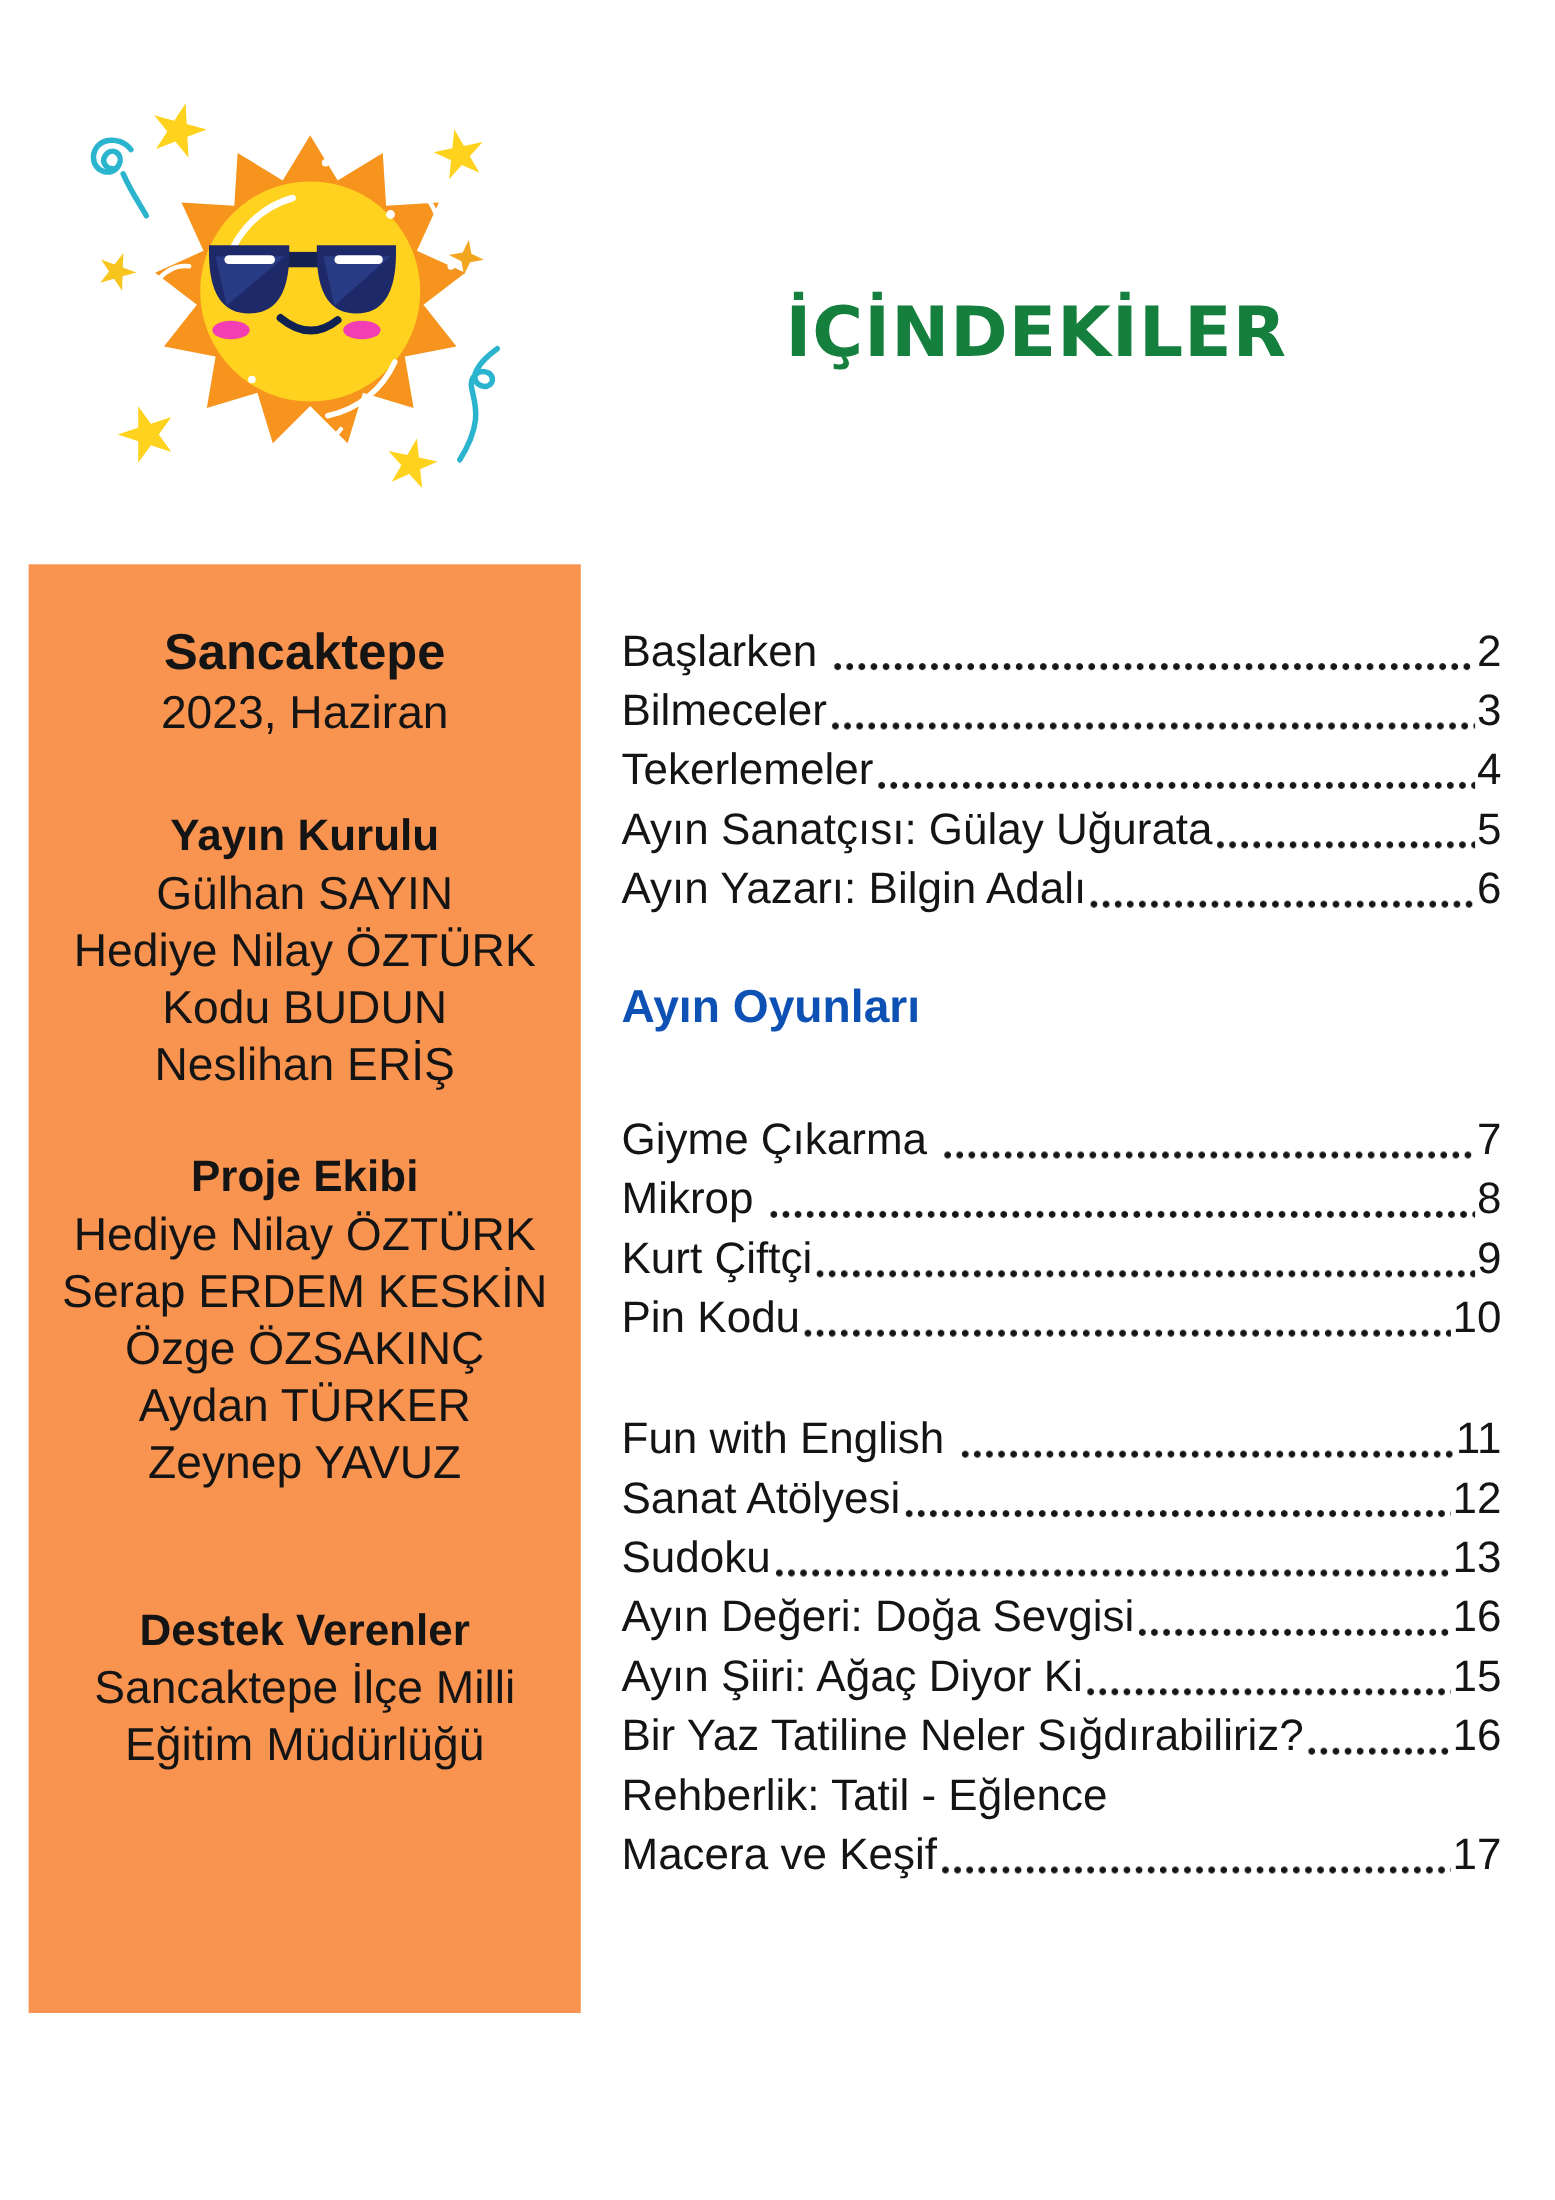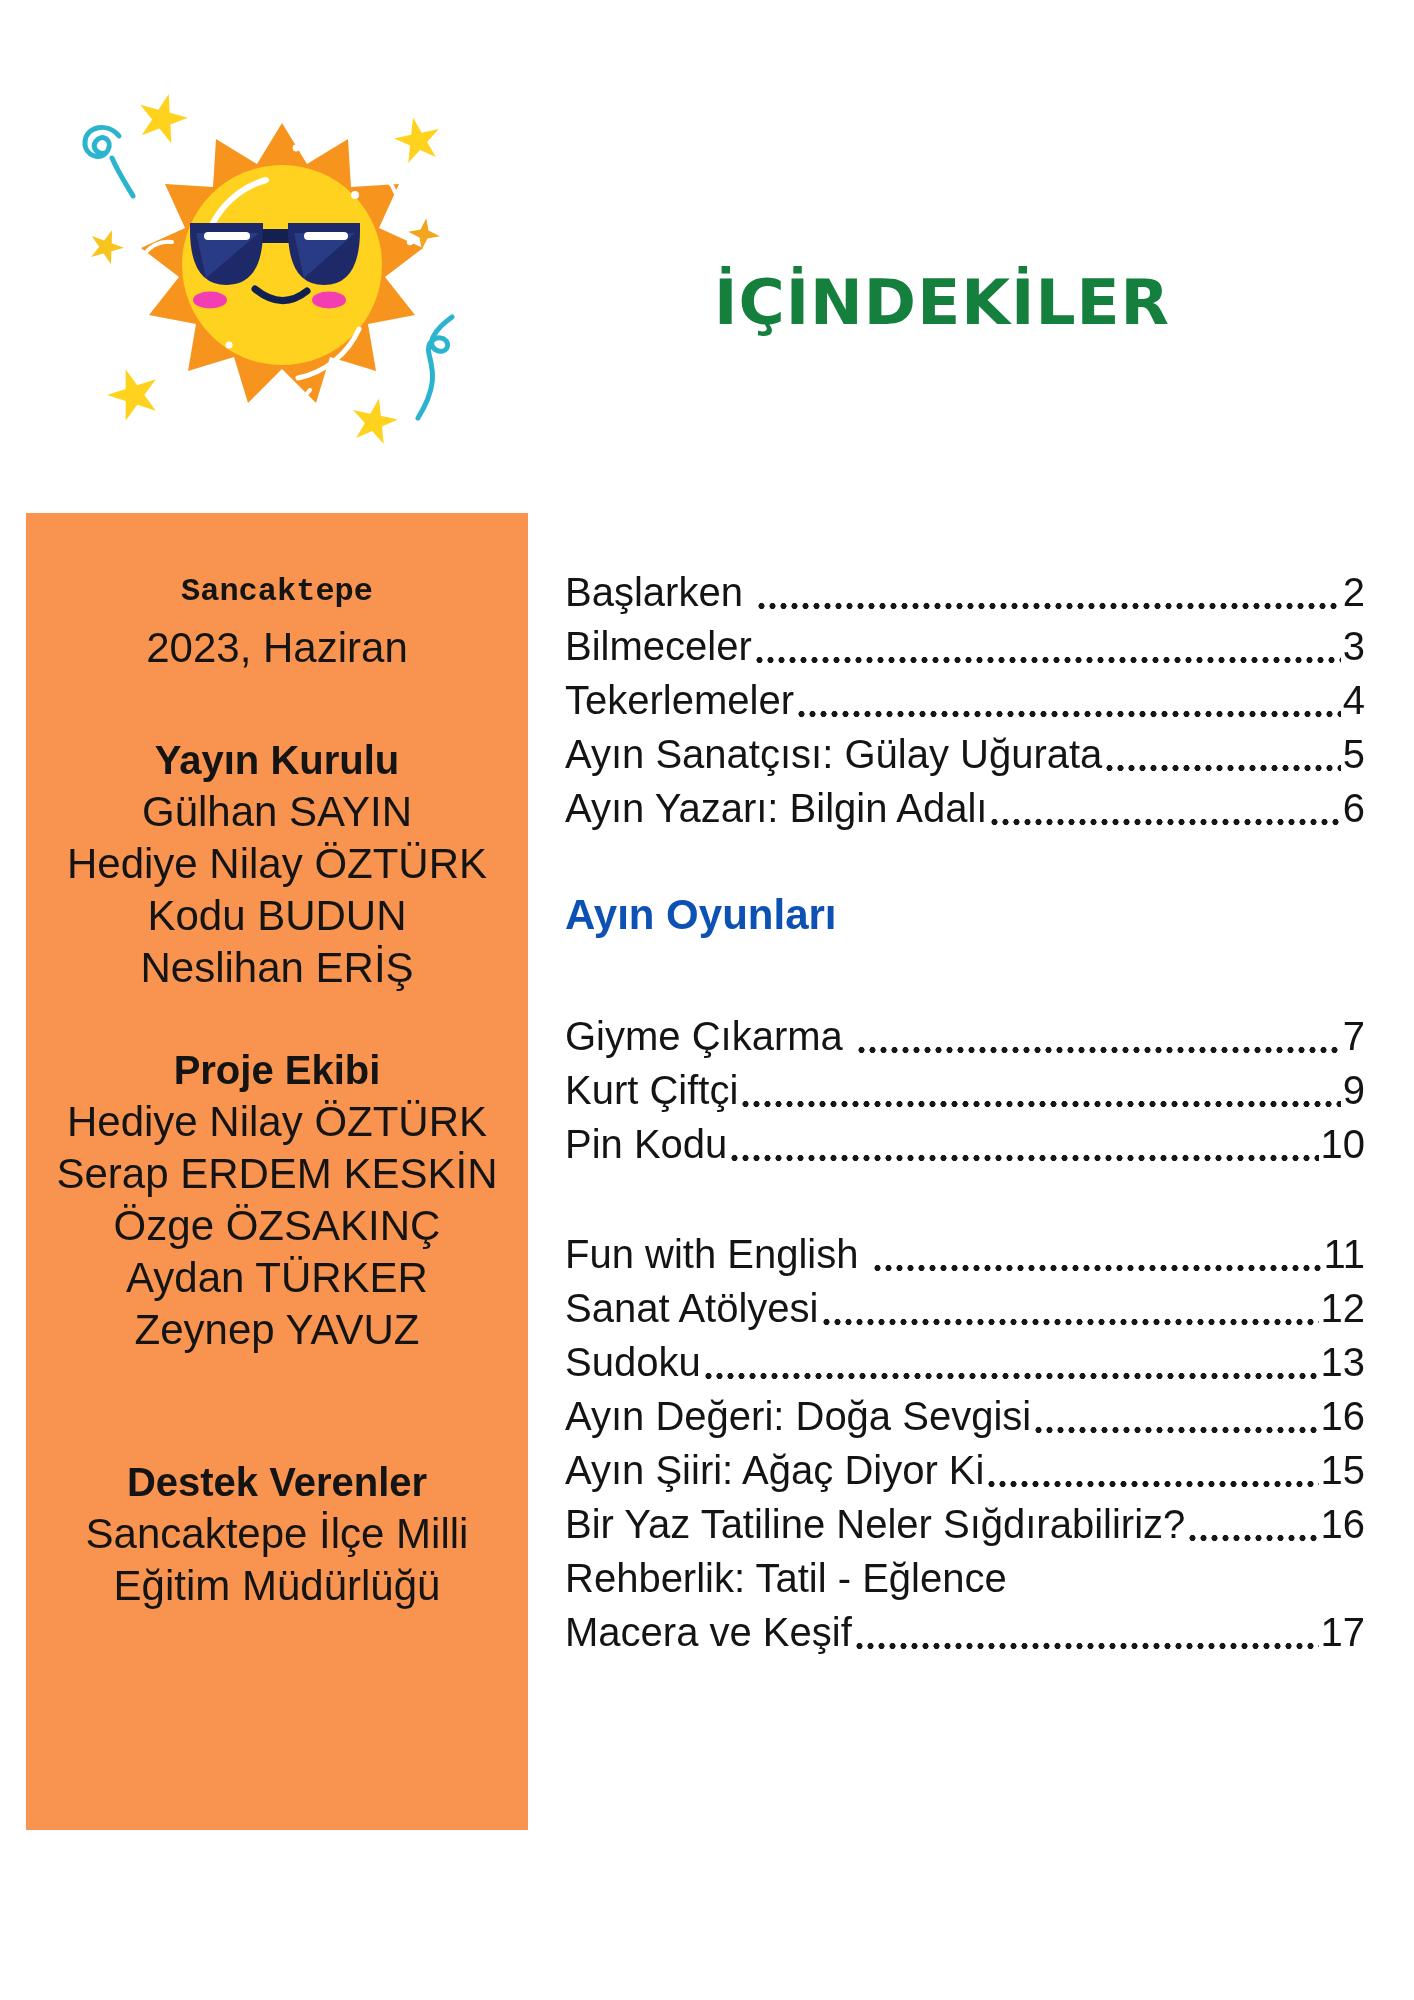--- a/index.html
+++ b/index.html
@@ -10,22 +10,22 @@
   .sun-illo{position:absolute;left:58px;top:92px;width:410px;height:355px;}
 
   
   .page-title{position:absolute;left:714px;top:266px;margin:0;
               font-family:"DejaVu Sans",sans-serif;font-weight:bold;
               font-size:63px;letter-spacing:1px;color:#15803d;white-space:nowrap;}
 
   
   .panel{position:absolute;left:26px;top:513px;width:502px;height:1317px;
          background:#F8944F;text-align:center;box-sizing:border-box;padding:48px 8px 0;}
-  .panel-title{font-family:Liberation Mono, monospace;font-weight:bold;
-               font-size:32px;line-height:62px;}
+  .panel-title{font-family:Liberation Sans, sans-serif;font-weight:bold;
+               font-size:46px;line-height:62px;}
   .panel-date{margin-top:1px;font-size:42px;line-height:48px;}
   .panel-sections{margin-top:62px;}
   .panel-section{margin-top:50px;}
   .panel-section:first-child{margin-top:16px;}
   .panel-section:last-child{margin-top:100px;}
   .section-heading{font-weight:bold;font-size:40px;line-height:52px;}
   .member{font-size:42px;line-height:52px;}
 
   
   .toc{position:absolute;left:565px;top:565px;width:800px;font-size:40px;}
@@ -156,20 +156,25 @@
         </div>
       </div>
       <div class="toc-group">
         <div class="toc-heading">Ayın Oyunları</div>
         <div class="toc-row">
           <span class="toc-label">Giyme Çıkarma </span>
           <span class="toc-dots"></span>
           <span class="toc-page">7</span>
         </div>
         <div class="toc-row">
+          <span class="toc-label">Mikrop </span>
+          <span class="toc-dots"></span>
+          <span class="toc-page">8</span>
+        </div>
+        <div class="toc-row">
           <span class="toc-label">Kurt Çiftçi</span>
           <span class="toc-dots"></span>
           <span class="toc-page">9</span>
         </div>
         <div class="toc-row">
           <span class="toc-label">Pin Kodu</span>
           <span class="toc-dots"></span>
           <span class="toc-page">10</span>
         </div>
       </div>

